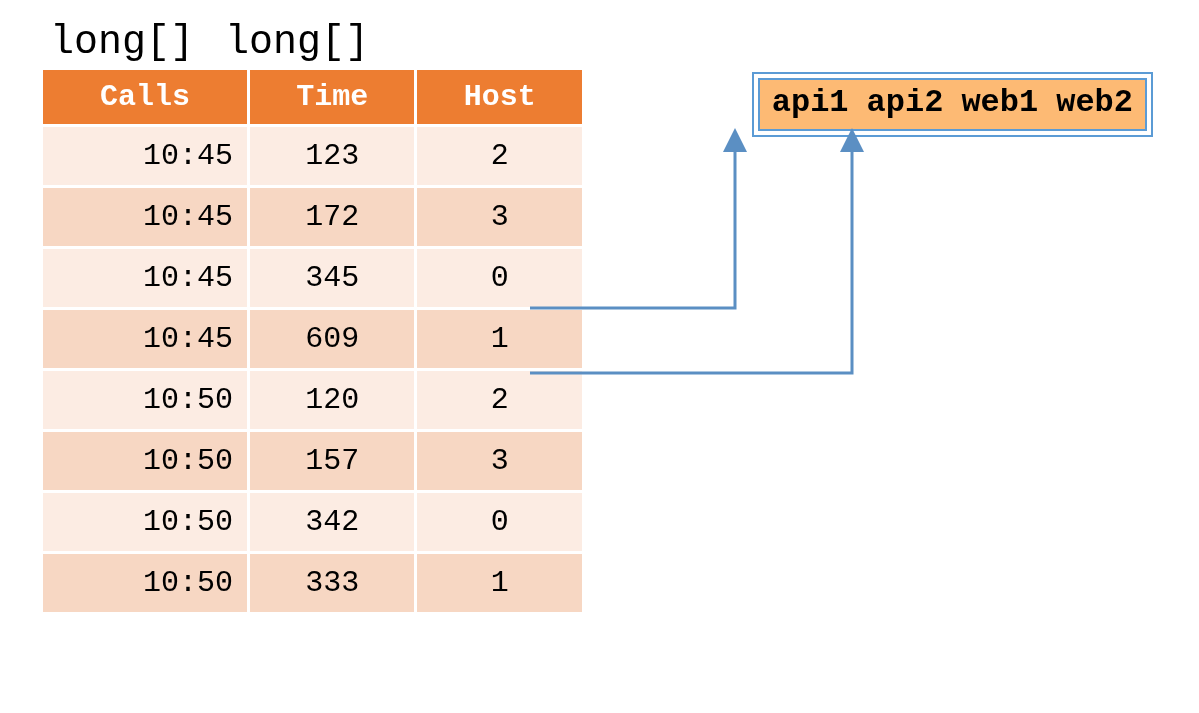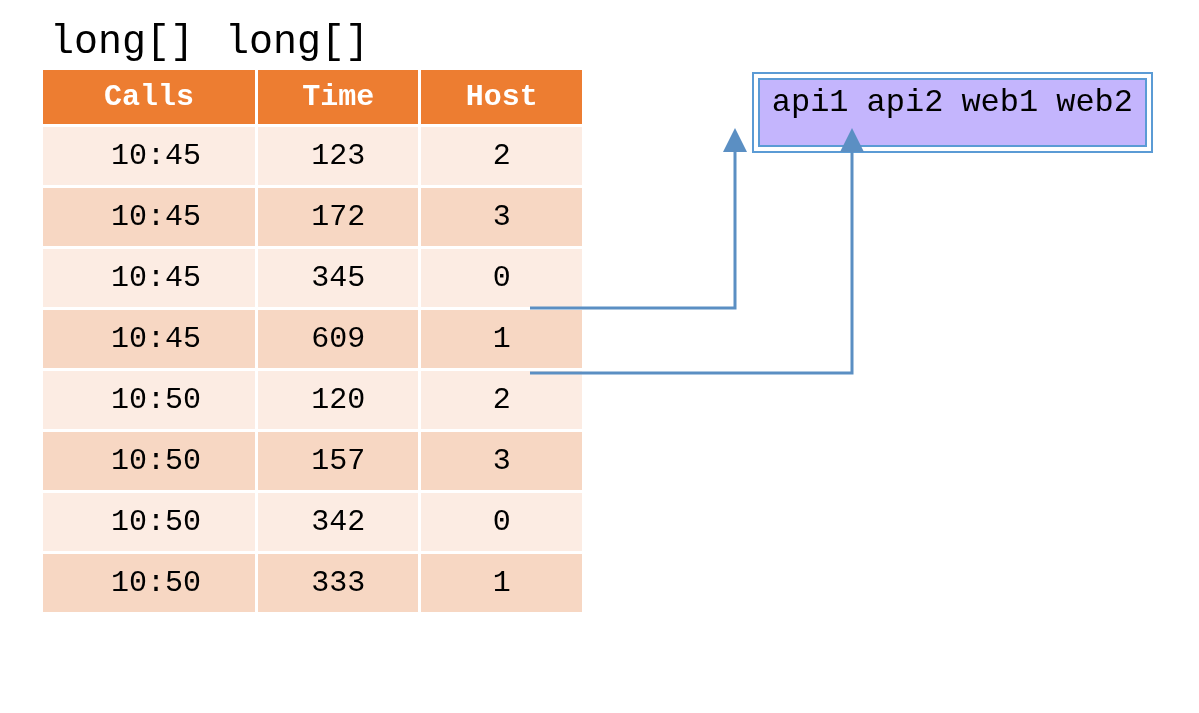--- a/index.html
+++ b/index.html
@@ -53,38 +53,39 @@
     }
     .td {
       display: table-cell;
       font-size: 30px;
       color: #000;
       padding: 12px 14px;
       text-align: center;
       font-family: 'Courier New', monospace;
     }
     .td:first-child {
-      text-align: center;
-      padding-left: 28px;
+      text-align: right;
+      padding-left: 20px;
     }
     .tbody-row:nth-child(odd) .td {
       background: #f7d7c3;
     }
     .tbody-row:nth-child(even) .td {
       background: #fcece3;
     }
     .lookup-box {
       position: absolute;
       right: 52px;
       top: 78px;
       border: 2px solid #5b9bd5;
       outline: 2px solid #5b9bd5;
       outline-offset: 4px;
-      background: #c4b5fd;
-      padding: 4px 12px 24px 12px;
+      background: #fdba74;
+      padding: 4px 12px 8px 12px;
+      font-weight: bold;
     }
     .lookup-items {
       display: flex;
       gap: 18px;
     }
     .lookup-item {
       font-family: 'Courier New', monospace;
       font-size: 32px;
       color: #000;
     }

